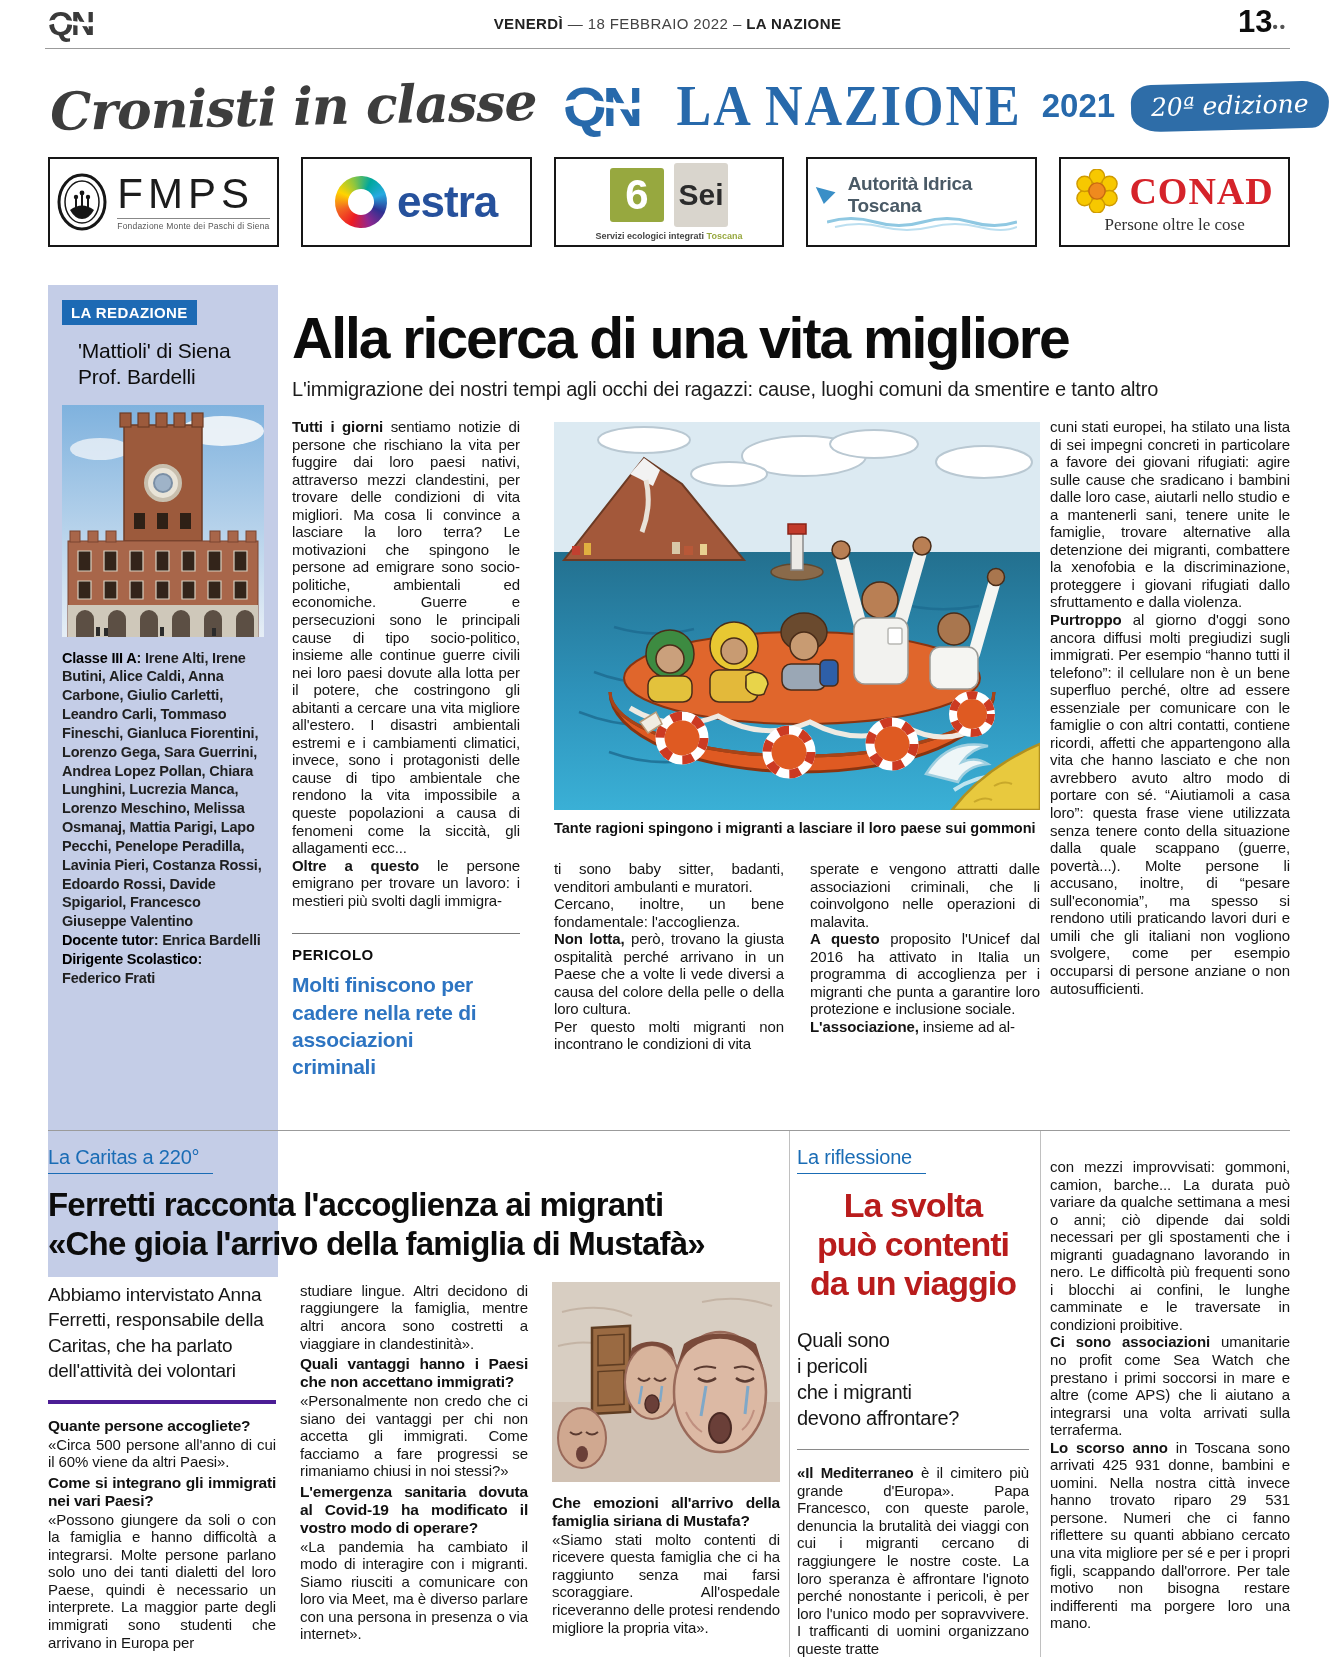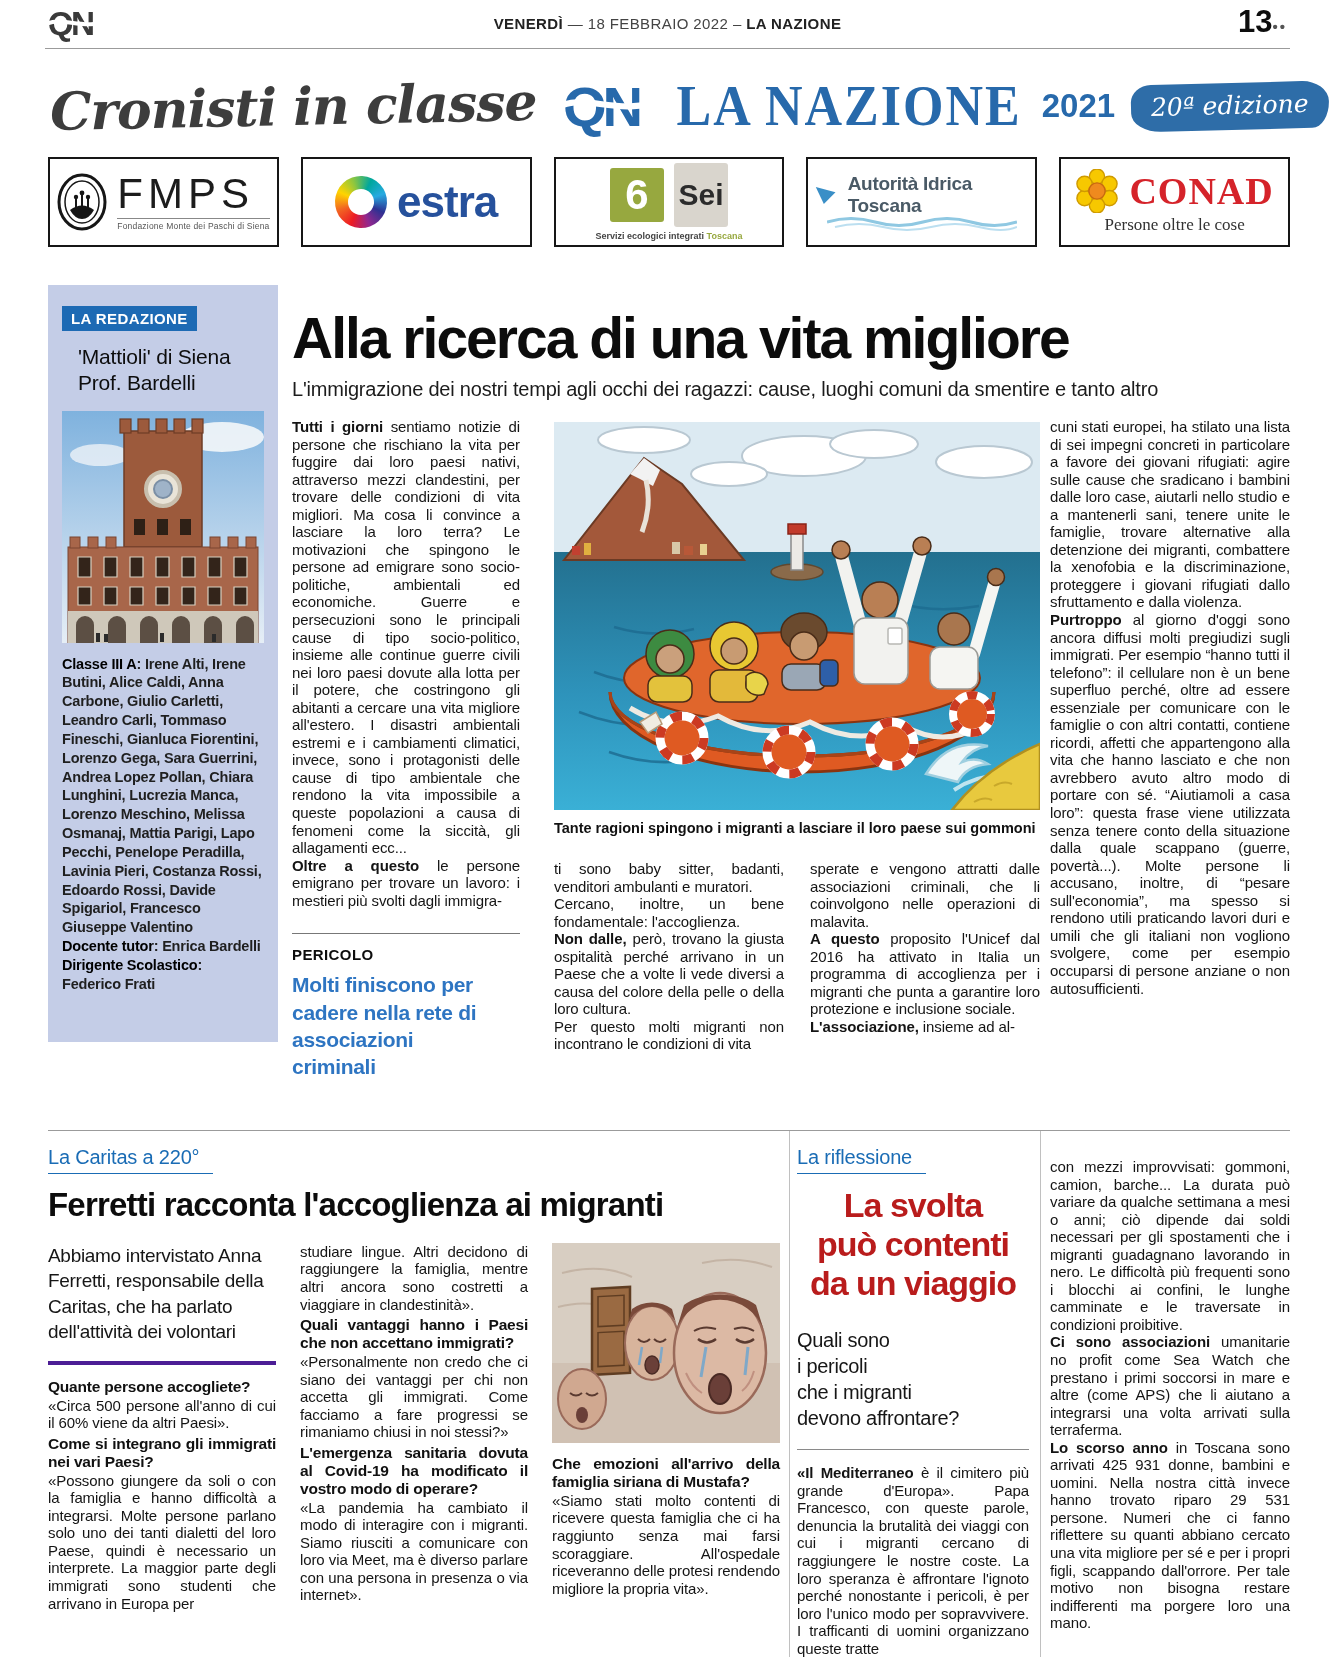--- a/index.html
+++ b/index.html
@@ -30,21 +30,21 @@
   .estra-swirl::after{content:"";position:absolute;inset:13px;background:#fff;border-radius:50%;}
   .estra-name{font-size:44px;font-weight:700;color:#26519c;letter-spacing:-1px;line-height:1;}
   .sei-six{width:54px;height:54px;background:#97a83f;color:#fff;font-size:42px;font-weight:700;display:flex;align-items:center;justify-content:center;border-radius:3px;}
   .sei-name{width:54px;height:64px;background:#d9d5cd;color:#2b2b2b;font-size:30px;font-weight:700;display:flex;align-items:center;justify-content:center;border-radius:3px;}
   .sei-caption{font-size:9px;font-weight:700;color:#444;margin-top:4px;}
   .sei-caption .green{color:#97a83f;}
   .ait-name{font-size:19px;font-weight:700;color:#4a5a66;letter-spacing:-.3px;}
   .conad-name{font-family:"Liberation Serif",serif;font-size:38px;font-weight:700;color:#d5232a;letter-spacing:1px;line-height:1;}
   .conad-tagline{font-family:"Liberation Serif",serif;font-size:17px;color:#333;margin-top:2px;}
   
-  .sidebar{position:absolute;left:48px;top:285px;width:230px;height:757px;background:#c4cde7;padding:21px 14px;box-sizing:border-box;overflow:hidden;}
+  .sidebar{position:absolute;left:48px;top:285px;width:230px;height:992px;background:#c4cde7;padding:15px 14px;box-sizing:border-box;overflow:hidden;}
   .red-badge{display:inline-block;background:#1d6ab4;color:#fff;font-size:15px;font-weight:700;letter-spacing:.4px;padding:4px 9px;}
   .school{font-size:21px;font-weight:400;color:#0d0d0d;line-height:1.25;margin-top:13px;letter-spacing:-.2px;margin-left:16px;}
   .sb-photo{width:202px;height:232px;margin-top:14px;display:block;}
   .roster{font-size:14.5px;line-height:1.3;color:#1f1f1f;margin:12px 0 0;font-weight:700;letter-spacing:-.2px;}
   .roster b{font-weight:700;color:#000;}
   
   .main{position:absolute;left:292px;top:310px;width:998px;}
   .main-headline{font-size:57px;font-weight:700;letter-spacing:-2px;line-height:1;color:#0c0c0c;white-space:nowrap;}
   .main-subtitle{font-size:20px;color:#1c1c1c;margin-top:11px;letter-spacing:-.2px;}
   .main-body{position:relative;margin-top:15px;height:705px;}
@@ -341,21 +341,21 @@
 
         <path d="M398,388 Q430,346 486,322 L486,388 Z" fill="#e8c93e" stroke="#b09020" stroke-width="2.5"></path>
         <path d="M420,380 q10,-6 18,-2 M440,364 q10,-6 18,-2" stroke="#c8a82a" stroke-width="2" fill="none"></path>
       </svg>
 
       <div class="m-caption">Tante ragioni spingono i migranti a lasciare il loro paese sui gommoni</div>
 
       <div class="m-colA">
         <p class="para"><span>ti sono baby sitter, badanti, venditori ambulanti e muratori.</span></p>
         <p class="para"><span>Cercano, inoltre, un bene fondamentale: l'accoglienza.</span></p>
-        <p class="para"><b>Non dalle,</b> <span>però, trovano la giusta ospitalità perché arrivano in un Paese che a volte li vede diversi a causa del colore della pelle o della loro cultura.</span></p>
+        <p class="para"><b>Non lotta,</b> <span>però, trovano la giusta ospitalità perché arrivano in un Paese che a volte li vede diversi a causa del colore della pelle o della loro cultura.</span></p>
         <p class="para"><span>Per questo molti migranti non incontrano le condizioni di vita</span></p>
       </div>
       <div class="m-colB">
         <p class="para"><span>sperate e vengono attratti dalle associazioni criminali, che li coinvolgono nelle operazioni di malavita.</span></p>
         <p class="para"><b>A questo</b> <span>proposito l'Unicef dal 2016 ha attivato in Italia un programma di accoglienza per i migranti che punta a garantire loro protezione e inclusione sociale.</span></p>
         <p class="para"><b>L'associazione,</b> <span>insieme ad al-</span></p>
       </div>
       <div class="m-col4">
         <p class="para"><span>cuni stati europei, ha stilato una lista di sei impegni concreti in particolare a favore dei giovani rifugiati: agire sulle cause che sradicano i bambini dalle loro case, aiutarli nello studio e a mantenerli sani, tenere unite le famiglie, trovare alternative alla detenzione dei migranti, combattere la xenofobia e la discriminazione, proteggere i giovani rifugiati dallo sfruttamento e dalla violenza.</span></p>
         <p class="para"><b>Purtroppo</b> <span>al giorno d'oggi sono ancora diffusi molti pregiudizi sugli immigrati. Per esempio “hanno tutti il telefono”: il cellulare non è un bene superfluo perché, oltre ad essere essenziale per comunicare con le famiglie o con altri contatti, contiene ricordi, affetti che appartengono alla vita che hanno lasciato e che non avrebbero avuto altro modo di portare con sé. “Aiutiamoli a casa loro”: questa frase viene utilizzata senza tenere conto della situazione dalla quale scappano (guerre, povertà...). Molte persone li accusano, inoltre, di “pesare sull'economia”, ma spesso si rendono utili praticando lavori duri e umili che gli italiani non vogliono svolgere, come per esempio occuparsi di persone anziane o non autosufficienti.</span></p>
@@ -364,20 +364,21 @@
   </div>
 
   <div class="bottom-rule"></div>
   <div class="vdiv" style="left:789px;"></div>
   <div class="vdiv" style="left:1040px;"></div>
 
   <div class="caritas">
     <span class="kicker">La Caritas a 220°</span>
     <div class="car-headline">
       <div>Ferretti racconta l'accoglienza ai migranti</div>
+      <div>«Che gioia l'arrivo della famiglia di Mustafà»</div>
     </div>
     <div class="car-cols">
       <div class="car-col">
         <div class="car-intro">Abbiamo intervistato Anna Ferretti, responsabile della Caritas, che ha parlato dell'attività dei volontari</div>
         <p class="q">Quante persone accogliete?</p>
         <p class="para">«Circa 500 persone all'anno di cui il 60% viene da altri Paesi».</p>
         <p class="q">Come si integrano gli immigrati nei vari Paesi?</p>
         <p class="para">«Possono giungere da soli o con la famiglia e hanno difficoltà a integrarsi. Molte persone parlano solo uno dei tanti dialetti del loro Paese, quindi è necessario un interprete. La maggior parte degli immigrati sono studenti che arrivano in Europa per</p>
       </div>
       <div class="car-col">

